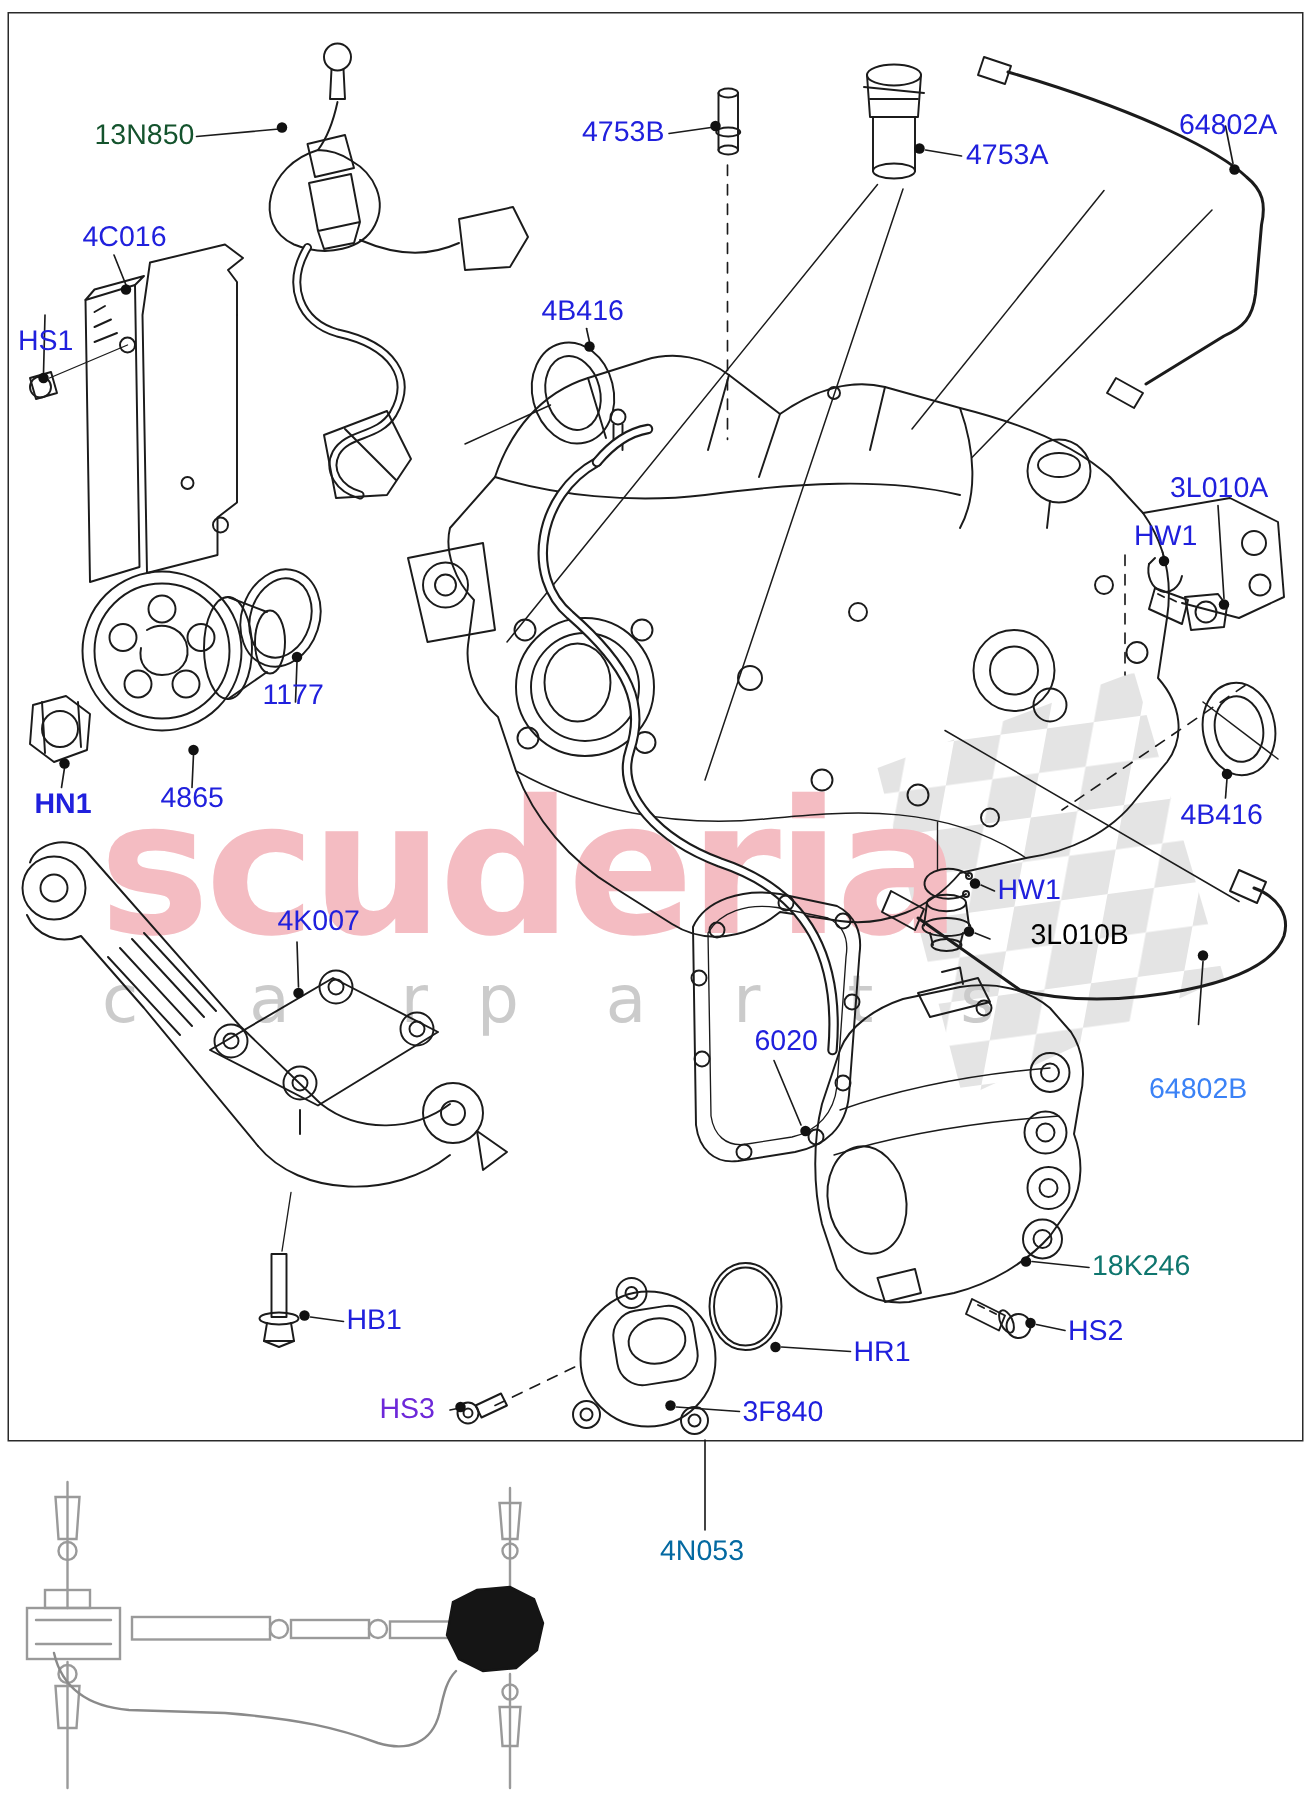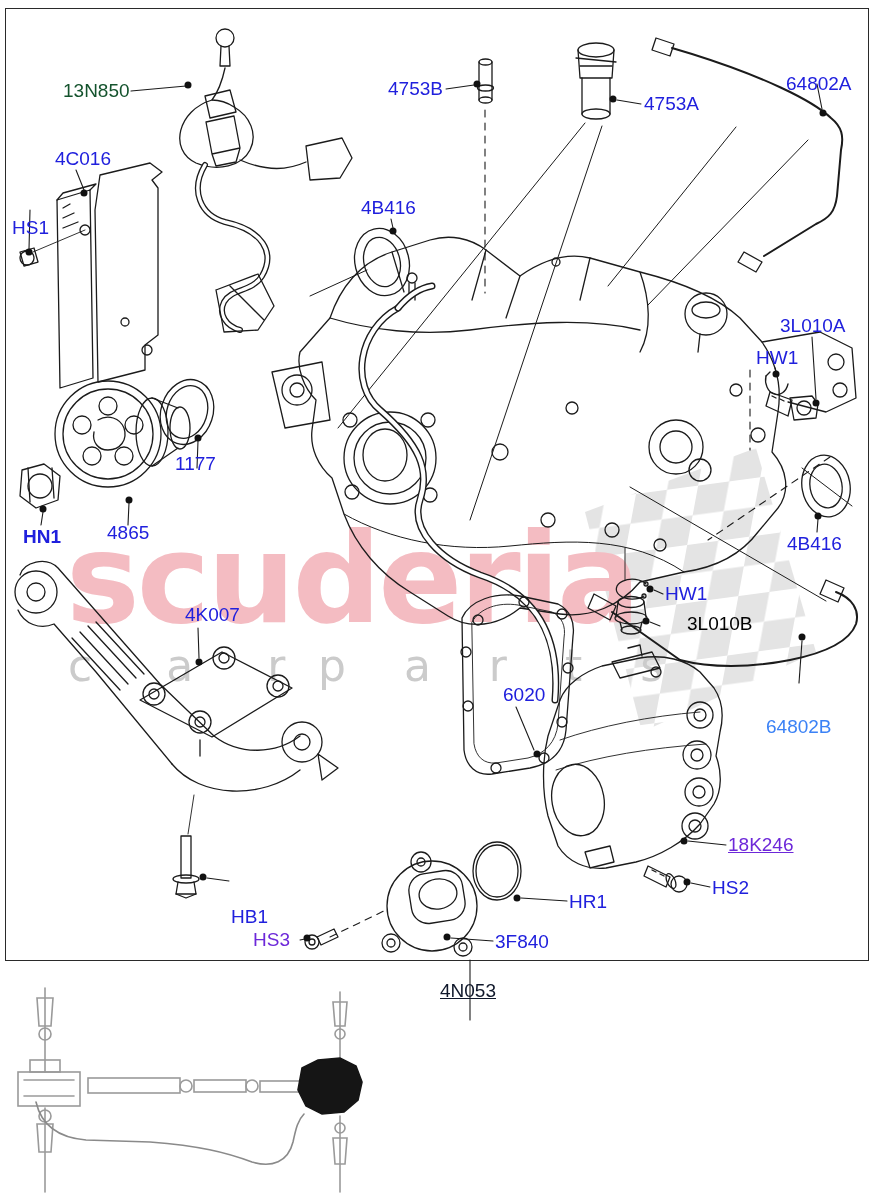--- a/index.html
+++ b/index.html
@@ -388,21 +388,21 @@
       <div class="part-label" style="left: 756px; top: 348px; color: rgb(32, 32, 221);">HW1</div>
       <div class="part-label" style="left: 787px; top: 534px; color: rgb(32, 32, 221);">4B416</div>
       <div class="part-label" style="left: 175px; top: 454px; color: rgb(32, 32, 221);">1177</div>
       <div class="part-label" style="left: 23px; top: 527px; color: rgb(32, 32, 221); font-weight: bold;">HN1</div>
       <div class="part-label" style="left: 107px; top: 523px; color: rgb(32, 32, 221);">4865</div>
       <div class="part-label" style="left: 185px; top: 605px; color: rgb(32, 32, 221);">4K007</div>
       <div class="part-label" style="left: 665px; top: 584px; color: rgb(32, 32, 221);">HW1</div>
       <div class="part-label" style="left: 662px; top: 614px; color: #000000; margin-left: 25px;">3L010B</div>
       <div class="part-label" style="left: 503px; top: 685px; color: rgb(32, 32, 221);">6020</div>
       <div class="part-label" style="left: 766px; top: 685px; color: #3b82f6; margin-top: 32px;">64802B</div>
-      <div class="part-label" style="left: 728px; top: 835px; color: #6d28d9; text-decoration: underline;">18K246</div>
+      <div class="part-label" style="left: 728px; top: 835px; color: #0f766e;">18K246</div>
       <div class="part-label" style="left: 712px; top: 878px; color: rgb(32, 32, 221);">HS2</div>
       <div class="part-label" style="left: 569px; top: 892px; color: rgb(32, 32, 221);">HR1</div>
       <div class="part-label" style="left: 495px; top: 932px; color: rgb(32, 32, 221);">3F840</div>
       <div class="part-label" style="left: 253px; top: 930px; color: #6d28d9;">HS3</div>
-      <div class="part-label" style="left: 231px; top: 871px; color: rgb(32, 32, 221); margin-top: 36px;">HB1</div>
-      <div class="part-label" style="left: 440px; top: 981px; color: #0f172a; text-decoration: underline;">4N053</div>
+      <div class="part-label" style="left: 231px; top: 871px; color: rgb(32, 32, 221);">HB1</div>
+      <div class="part-label" style="left: 440px; top: 1025px; color: #0369a1;">4N053</div>
     </div>
 </div>
 
 </body></html>

